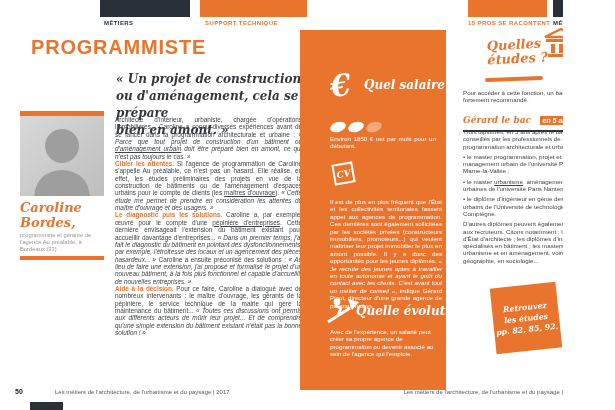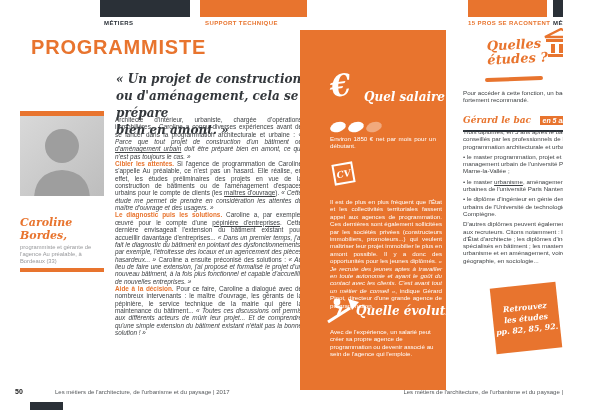--- a/index.html
+++ b/index.html
@@ -23,21 +23,21 @@
   .script{font-family:"DejaVu Serif",serif;font-style:italic;font-weight:bold;}
 
   
   .page-title{position:absolute;left:31px;top:36px;font-size:20px;font-weight:bold;letter-spacing:.8px;color:var(--orange);}
   .quote{position:absolute;left:116px;top:71px;width:200px;font-size:12px;line-height:17px;color:#33373b;white-space:pre-line;}
 
   .photo-block{position:absolute;left:20px;top:111px;width:84px;}
   .photo-topbar{width:84px;height:5px;background:var(--orange);}
   .photo{width:84px;height:80px;background:linear-gradient(135deg,#d9d9d9,#bdbdbd);position:relative;overflow:hidden;}
   .photo svg{position:absolute;bottom:-4px;left:8px;}
-  .photo-name{margin-top:20px;font-size:11px;color:var(--orange);}
+  .photo-name{margin-top:4px;font-size:13px;color:var(--orange);}
   .photo-role{margin-top:2px;font-size:5.8px;line-height:6.8px;color:var(--gray);}
   .photo-bottombar{margin-top:4px;width:84px;height:4px;background:var(--orange);}
 
   .body-col{position:absolute;left:115px;top:116px;width:187px;font-size:6.4px;line-height:7.35px;color:var(--ink);text-align:justify;}
   .body-col p{margin:0;}
   .run-lead{color:var(--orange);font-weight:bold;}
   .run-i{font-style:italic;}
   .run-u{text-decoration:underline;}
   .run-iu{font-style:italic;text-decoration:underline;}
 
@@ -107,21 +107,21 @@
 
   <div class="body-col">
     <p><span class="run-n">Architecte d'intérieur, urbaniste, chargée d'opérations immobilières... Caroline a connu diverses expériences avant de se lancer dans la programmation architecturale et urbaine : </span><span class="run-i">« Parce que tout projet de construction d'un bâtiment ou </span><span class="run-iu">d'aménagement urbain</span><span class="run-i"> doit être préparé bien en amont, ce qui n'est pas toujours le cas. »</span></p>
     <p><span class="run-lead">Cibler les attentes. </span><span class="run-n">Si l'agence de programmation de Caroline s'appelle Au préalable, ce n'est pas un hasard. Elle réalise, en effet, les études préliminaires des projets en vue de la construction de bâtiments ou de l'aménagement d'espaces urbains pour le compte de clients (les </span><span class="run-u">maîtres d'ouvrage</span><span class="run-n">). </span><span class="run-i">« Cette étude me permet de prendre en considération les attentes du maître d'ouvrage et des usagers. »</span></p>
     <p><span class="run-lead">Le diagnostic puis les solutions. </span><span class="run-n">Caroline a, par exemple, œuvré pour le compte d'une </span><span class="run-u">pépinière d'entreprises</span><span class="run-n">. Cette dernière envisageait l'extension du bâtiment existant pour accueillir davantage d'entreprises... </span><span class="run-i">« Dans un premier temps, j'ai fait le diagnostic du bâtiment en pointant des dysfonctionnements, par exemple, l'étroitesse des locaux et un agencement des pièces hasardeux... »</span><span class="run-n"> Caroline a ensuite préconisé des solutions : </span><span class="run-i">« Au lieu de faire une extension, j'ai proposé et formalisé le projet d'un nouveau bâtiment, à la fois plus fonctionnel et capable d'accueillir de nouvelles entreprises. »</span></p>
     <p><span class="run-lead">Aide à la décision. </span><span class="run-n">Pour ce faire, Caroline a dialogué avec de nombreux intervenants : le maître d'ouvrage, les gérants de la pépinière, le service technique de la mairie qui gère la maintenance du bâtiment... </span><span class="run-i">« Toutes ces discussions ont permis aux différents acteurs de mûrir leur projet... Et de comprendre qu'une simple extension du bâtiment existant n'était pas la bonne solution ! »</span></p>
   </div>
 
   <div class="orange-panel">
     <div class="op-abs euro-glyph script" style="left:30px;top:38px;">€</div>
-    <div class="op-abs op-title script" style="left:64px;top:60px;">Quel salaire ?</div>
+    <div class="op-abs op-title script" style="left:64px;top:48px;">Quel salaire ?</div>
     <div class="op-abs" style="left:30px;top:88px;">
       <span class="coin"></span><span class="coin"></span><span class="coin faded"></span>
     </div>
     <p class="op-abs op-text" style="left:30px;top:105px;width:106px;">Environ 1850 € net par mois pour un débutant.</p>
 
     <div class="op-abs cv-badge" style="left:33px;top:133px;">
       <span class="script">CV</span>
     </div>
     <p class="op-abs op-text" style="left:30px;top:168px;width:112px;"><span class="run-n">Il est de plus en plus fréquent que l'État et les collectivités territoriales fassent appel aux agences de programmation. Ces dernières sont également sollicitées par les sociétés privées (constructeurs immobiliers, promoteurs...) qui veulent maîtriser leur projet immobilier le plus en amont possible. Il y a donc des opportunités pour les jeunes diplômés. </span><span class="run-i">« Je recrute des jeunes aptes à travailler en toute autonomie et ayant le goût du contact avec les clients. C'est avant tout un métier de conseil »</span><span class="run-n">, indique Gérard Pinot, directeur d'une grande agence de programmation.</span></p>
 

